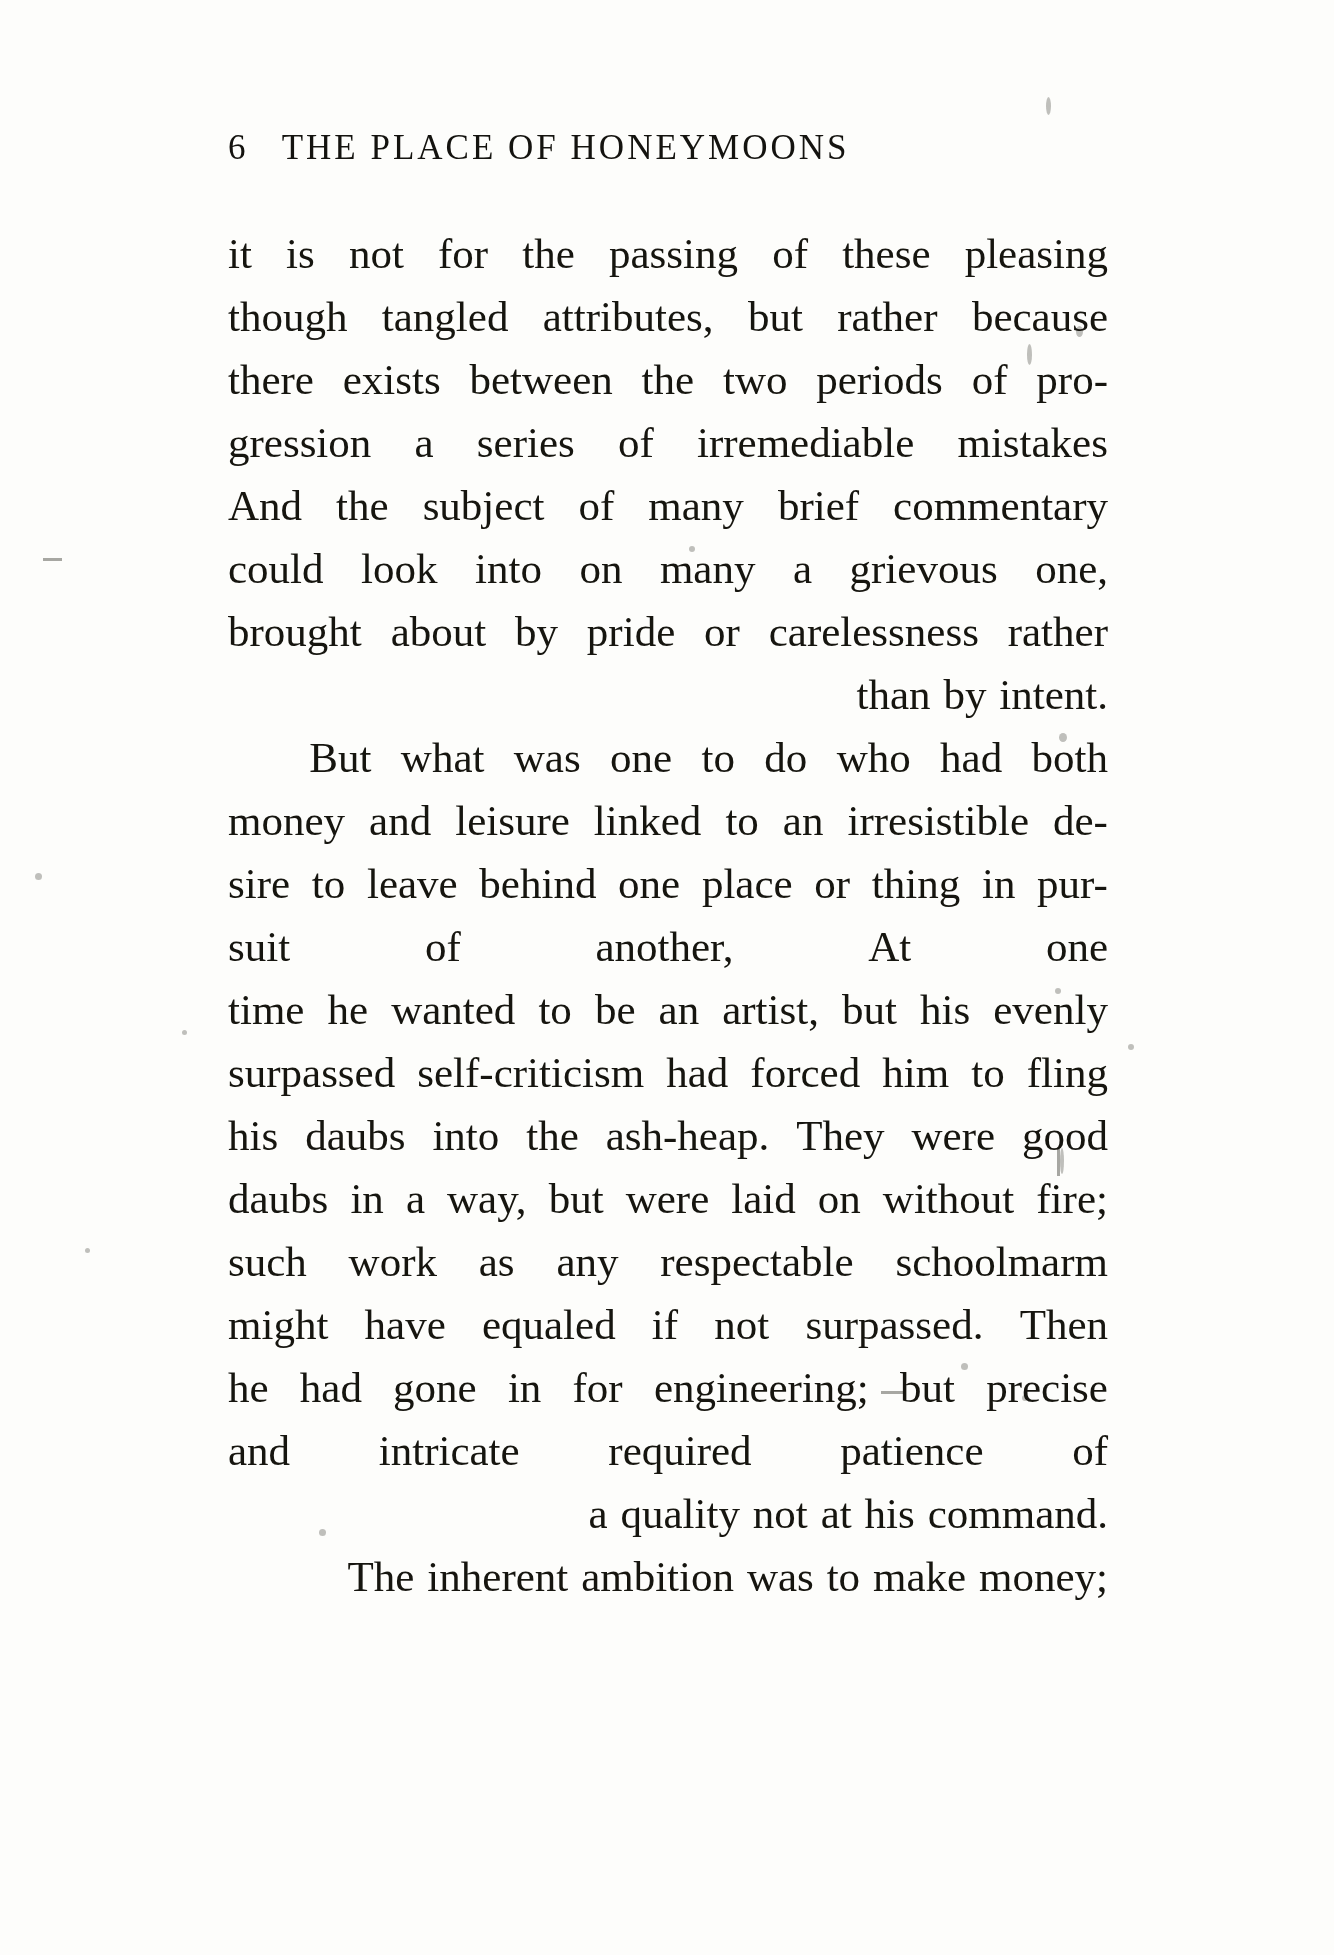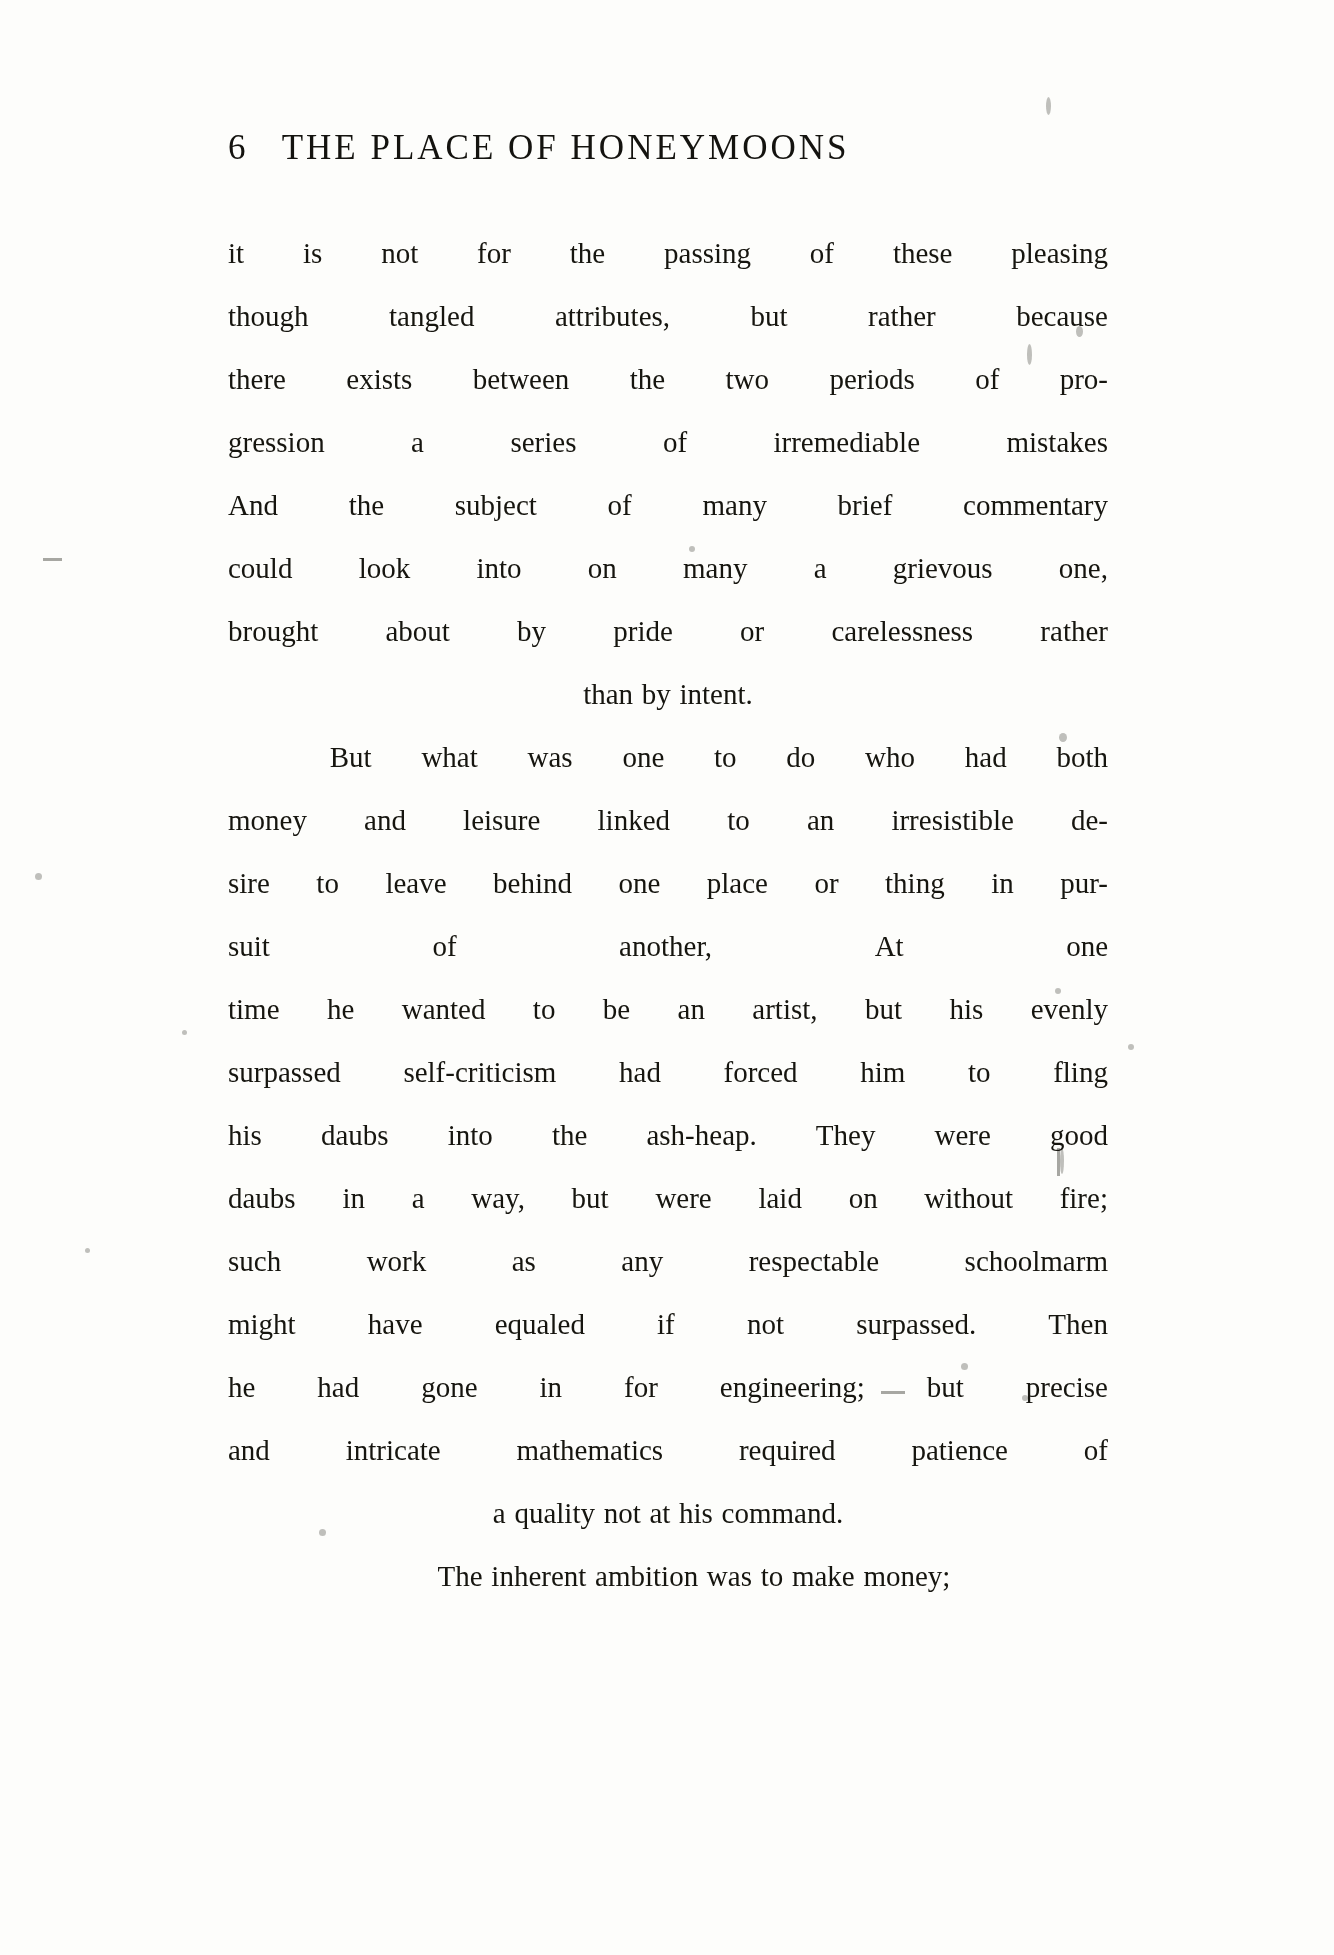--- a/index.html
+++ b/index.html
@@ -53,42 +53,42 @@
     white-space: nowrap;
   }
   .running-head .folio {
     margin-right: 34px;
   }
   .running-head .title {
     letter-spacing: 3px;
   }
 
   .body-text {
-    font-size: 29px;
+    font-size: 43px;
     line-height: 63px;
     color: #16150f;
   }
 
   
   .para {
     margin: 0 0 0 0;
   }
   .para + .para {
     margin-top: 0;
   }
   .line {
     display: flex;
     white-space: nowrap;
     width: 880px;
   }
   .line.justify {
     justify-content: space-between;
   }
   .line.last {
-    justify-content: center;
+    justify-content: flex-end;
   }
   .line .w {
     display: inline-block;
   }
   .line.last .w + .w {
     margin-left: 0.30em;
   }
   .indent {
     display: inline-block;
     width: 52px;
@@ -311,21 +311,20 @@
             <span class="w">gone</span>
             <span class="w">in</span>
             <span class="w">for</span>
             <span class="w">engineering;</span>
             <span class="w">but</span>
             <span class="w">precise</span>
           </div>
           <div class="line justify">
             <span class="w">and</span>
             <span class="w">intricate</span>
-            <span class="w">mathematics</span>
             <span class="w">required</span>
             <span class="w">patience</span>
             <span class="w">of</span>
           </div>
           <div class="line last">
             <span class="w">a</span>
             <span class="w">quality</span>
             <span class="w">not</span>
             <span class="w">at</span>
             <span class="w">his</span>

